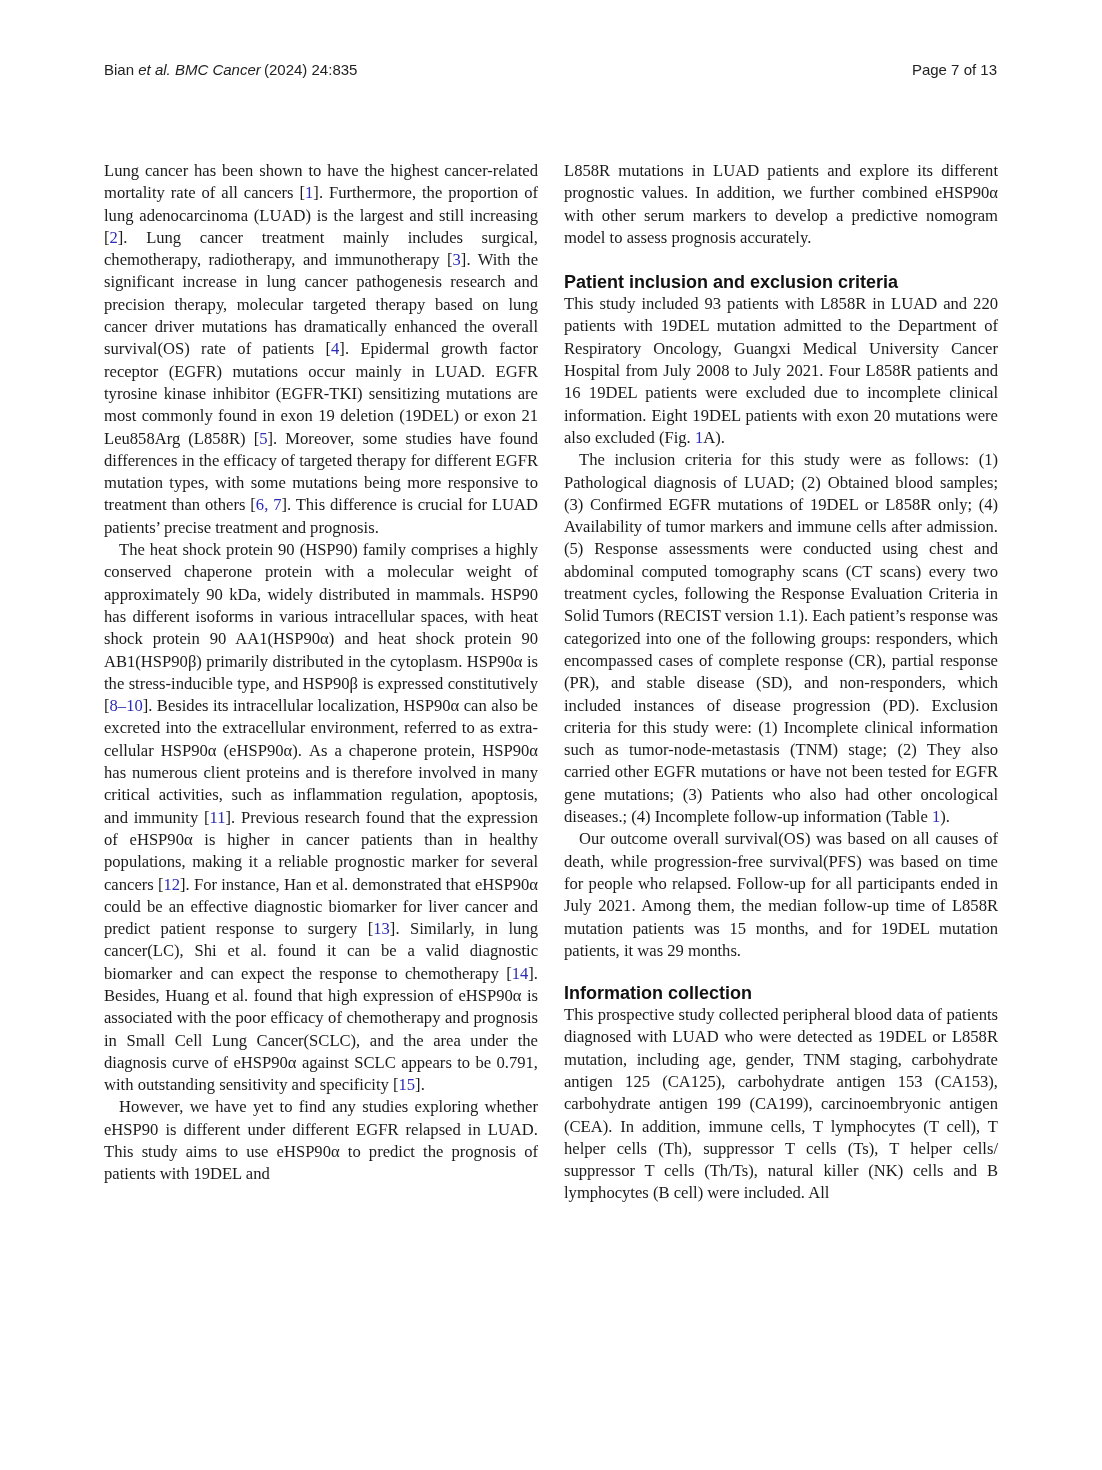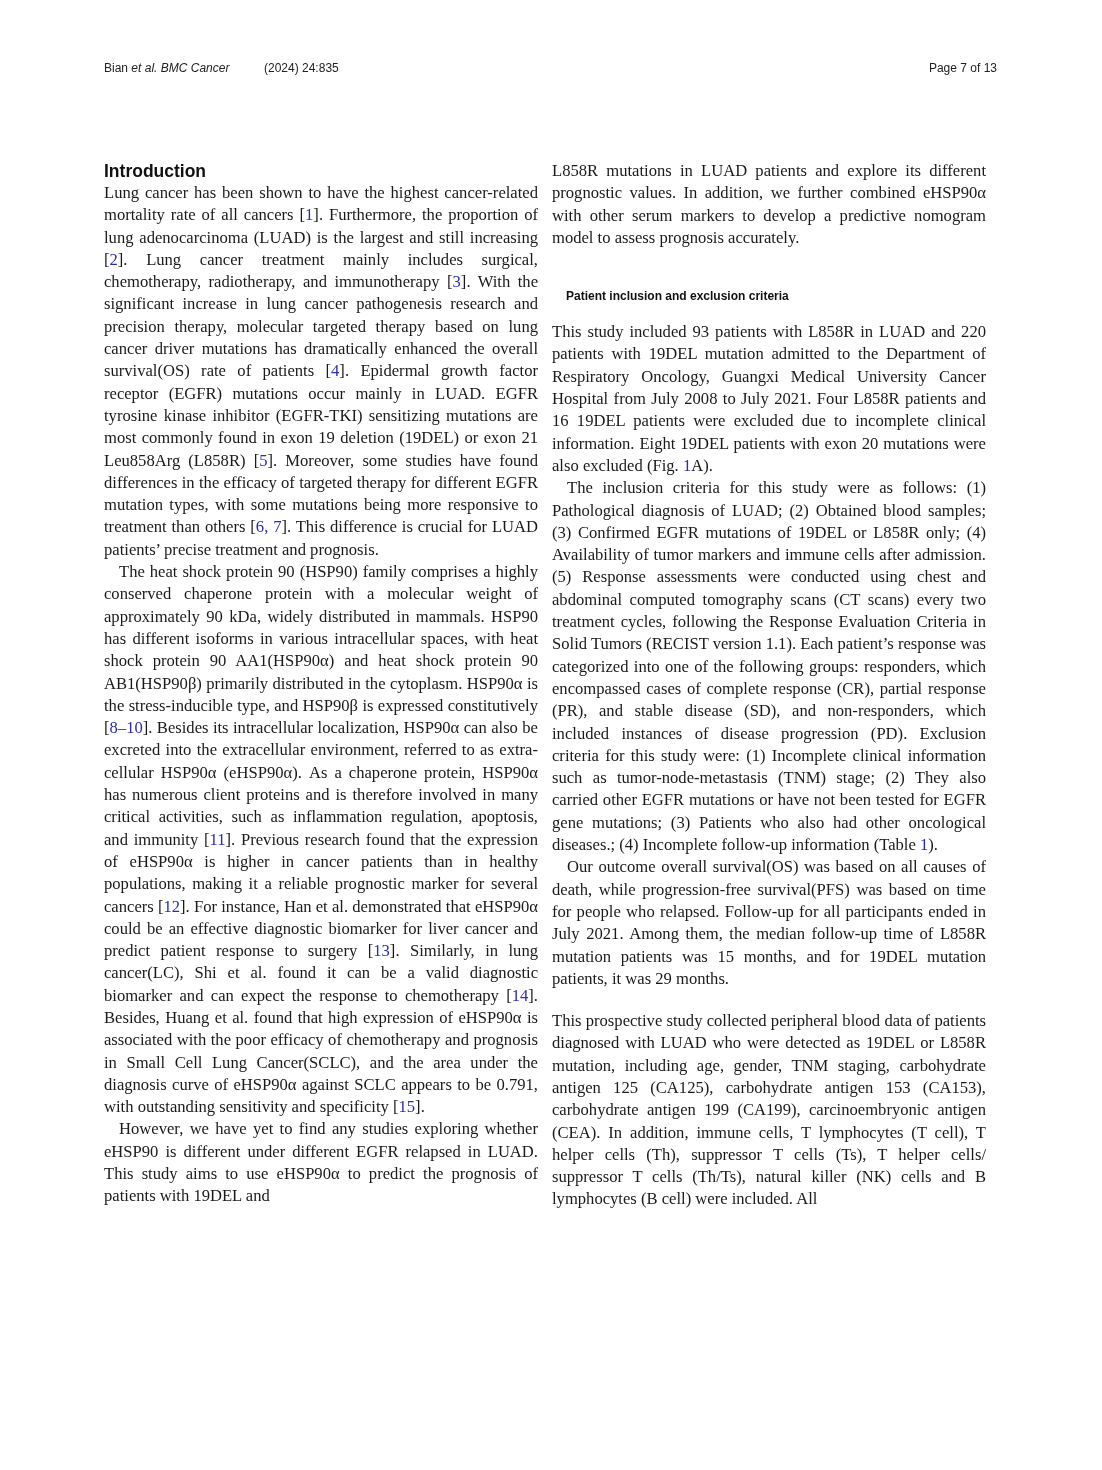--- a/index.html
+++ b/index.html
@@ -1,55 +1,55 @@
 <!DOCTYPE html>
 <html><head>
 <meta charset="utf-8">
 <style>
   html, body { margin: 0; padding: 0; background: #ffffff; }
   body { width: 1102px; height: 1470px; position: relative; overflow: hidden; color: #1a1a1a; }
   .running-header { position: absolute; top: 61px; left: 104px; width: 893px; height: 20px;
-    font-family: "Liberation Sans", sans-serif; font-size: 12px; color: #222; }
+    font-family: "Liberation Sans", sans-serif; font-size: 15px; color: #222; }
   .running-header .left { position: absolute; left: 0; top: 0; }
   .running-header .left .it { font-style: italic; }
   .running-header .cite { position: absolute; left: 160px; top: 0; }
   .running-header .page { position: absolute; right: 0; top: 0; }
   .col { position: absolute; top: 160px; width: 434px;
     font-family: "Liberation Serif", serif; font-size: 16.6px; line-height: 22.3px;
     text-align: justify; hyphens: manual; }
   .col-left { left: 104px; }
-  .col-right { left: 552px; }
+  .col-right { left: 564px; }
   .h1 { font-family: "Liberation Sans", sans-serif; font-weight: bold; font-size: 17.5px;
     line-height: 22px; margin: 0; color: #111; }
-  .h2 { font-family: "Liberation Sans", sans-serif; font-weight: bold; font-size: 12px;
-    line-height: 22px; margin: 14px; color: #111; }
+  .h2 { font-family: "Liberation Sans", sans-serif; font-weight: bold; font-size: 18px;
+    line-height: 22px; margin: 0; color: #111; }
   p { margin: 0; }
   p.indent { text-indent: 15px; }
   .gap-lg { height: 22px; }
   .gap-md { height: 20px; }
   a.ref { color: #2b2bb5; text-decoration: none; }
 </style>
 </head>
 <body>
 
 <div class="running-header">
   <span class="left"><span>Bian </span><span class="it">et al. BMC Cancer</span></span>
   <span class="cite">(2024) 24:835</span>
   <span class="page">Page 7 of 13</span>
 </div>
 
 <div class="col col-left">
-  <h1 class="h1">Introduction</h1>
   <p><span>Lung cancer has been shown to have the highest cancer-related mortality rate of all cancers </span>[<a class="ref">1</a>]<span>. Furthermore, the proportion of lung adenocarcinoma (LUAD) is the largest and still increasing </span>[<a class="ref">2</a>]<span>. Lung cancer treatment mainly includes surgical, chemotherapy, radiotherapy, and immunotherapy </span>[<a class="ref">3</a>]<span>. With the significant increase in lung cancer pathogenesis research and precision ther­apy, molecular targeted therapy based on lung cancer driver mutations has dramatically enhanced the overall survival(OS) rate of patients </span>[<a class="ref">4</a>]<span>. Epidermal growth fac­tor receptor (EGFR) mutations occur mainly in LUAD. EGFR tyrosine kinase inhibitor (EGFR-TKI) sensitizing mutations are most commonly found in exon 19 deletion (19DEL) or exon 21 Leu858Arg (L858R) </span>[<a class="ref">5</a>]<span>. Moreover, some studies have found differences in the efficacy of targeted therapy for different EGFR mutation types, with some mutations being more responsive to treatment than others </span>[<a class="ref">6, 7</a>]<span>. This difference is crucial for LUAD patients’ precise treatment and prognosis.</span></p>
   <p class="indent"><span>The heat shock protein 90 (HSP90) family com­prises a highly conserved chaperone protein with a molecular weight of approximately 90 kDa, widely distributed in mammals. HSP90 has different iso­forms in various intracellular spaces, with heat shock protein 90 AA1(HSP90α) and heat shock protein 90 AB1(HSP90β) primarily distributed in the cytoplasm. HSP90α is the stress-inducible type, and HSP90β is expressed constitutively </span>[<a class="ref">8–10</a>]<span>. Besides its intracel­lular localization, HSP90α can also be excreted into the extracellular environment, referred to as extra­cellular HSP90α (eHSP90α). As a chaperone protein, HSP90α has numerous client proteins and is therefore involved in many critical activities, such as inflamma­tion regulation, apoptosis, and immunity </span>[<a class="ref">11</a>]<span>. Previ­ous research found that the expression of eHSP90α is higher in cancer patients than in healthy populations, making it a reliable prognostic marker for several can­cers </span>[<a class="ref">12</a>]<span>. For instance, Han et al. demonstrated that eHSP90α could be an effective diagnostic biomarker for liver cancer and predict patient response to surgery </span>[<a class="ref">13</a>]<span>. Similarly, in lung cancer(LC), Shi et al. found it can be a valid diagnostic biomarker and can expect the response to chemotherapy </span>[<a class="ref">14</a>]<span>. Besides, Huang et al. found that high expression of eHSP90α is associated with the poor efficacy of chemotherapy and prognosis in Small Cell Lung Cancer(SCLC), and the area under the diagnosis curve of eHSP90α against SCLC appears to be 0.791, with outstanding sensitivity and specificity </span>[<a class="ref">15</a>]<span>.</span></p>
   <p class="indent">However, we have yet to find any studies exploring whether eHSP90 is different under different EGFR relapsed in LUAD. This study aims to use eHSP90α to predict the prognosis of patients with 19DEL and</p>
 </div>
 
 <div class="col col-right">
   <p>L858R mutations in LUAD patients and explore its dif­ferent prognostic values. In addition, we further com­bined eHSP90α with other serum markers to develop a predictive nomogram model to assess prognosis accurately.</p>
   <div class="gap-lg"></div>
   <h2 class="h2">Patient inclusion and exclusion criteria</h2>
   <p><span>This study included 93 patients with L858R in LUAD and 220 patients with 19DEL mutation admitted to the Department of Respiratory Oncology, Guangxi Medi­cal University Cancer Hospital from July 2008 to July 2021. Four L858R patients and 16 19DEL patients were excluded due to incomplete clinical information. Eight 19DEL patients with exon 20 mutations were also excluded (Fig. </span><a class="ref">1</a><span>A).</span></p>
   <p class="indent"><span>The inclusion criteria for this study were as follows: (1) Pathological diagnosis of LUAD; (2) Obtained blood samples; (3) Confirmed EGFR mutations of 19DEL or L858R only; (4) Availability of tumor markers and immune cells after admission. (5) Response assessments were conducted using chest and abdominal computed tomography scans (CT scans) every two treatment cycles, following the Response Evaluation Criteria in Solid Tumors (RECIST version 1.1). Each patient’s response was categorized into one of the following groups: responders, which encompassed cases of complete response (CR), partial response (PR), and stable disease (SD), and non-responders, which included instances of disease progression (PD). Exclusion criteria for this study were: (1) Incomplete clinical information such as tumor-node-metastasis (TNM) stage; (2) They also carried other EGFR mutations or have not been tested for EGFR gene mutations; (3) Patients who also had other oncological diseases.; (4) Incomplete follow-up information (Table </span><a class="ref">1</a><span>).</span></p>
   <p class="indent">Our outcome overall survival(OS) was based on all causes of death, while progression-free survival(PFS) was based on time for people who relapsed. Follow-up for all participants ended in July 2021. Among them, the median follow-up time of L858R mutation patients was 15 months, and for 19DEL mutation patients, it was 29 months.</p>
   <div class="gap-md"></div>
+  <h2 class="h2">Information collection</h2>
   <p>This prospective study collected peripheral blood data of patients diagnosed with LUAD who were detected as 19DEL or L858R mutation, including age, gender, TNM staging, carbohydrate antigen 125 (CA125), car­bohydrate antigen 153 (CA153), carbohydrate anti­gen 199 (CA199), carcinoembryonic antigen (CEA). In addition, immune cells, T lymphocytes (T cell), T helper cells (Th), suppressor T cells (Ts), T helper cells/ suppressor T cells (Th/Ts), natural killer (NK) cells and B lymphocytes (B cell) were included. All</p>
 </div>
 
 </body></html>

